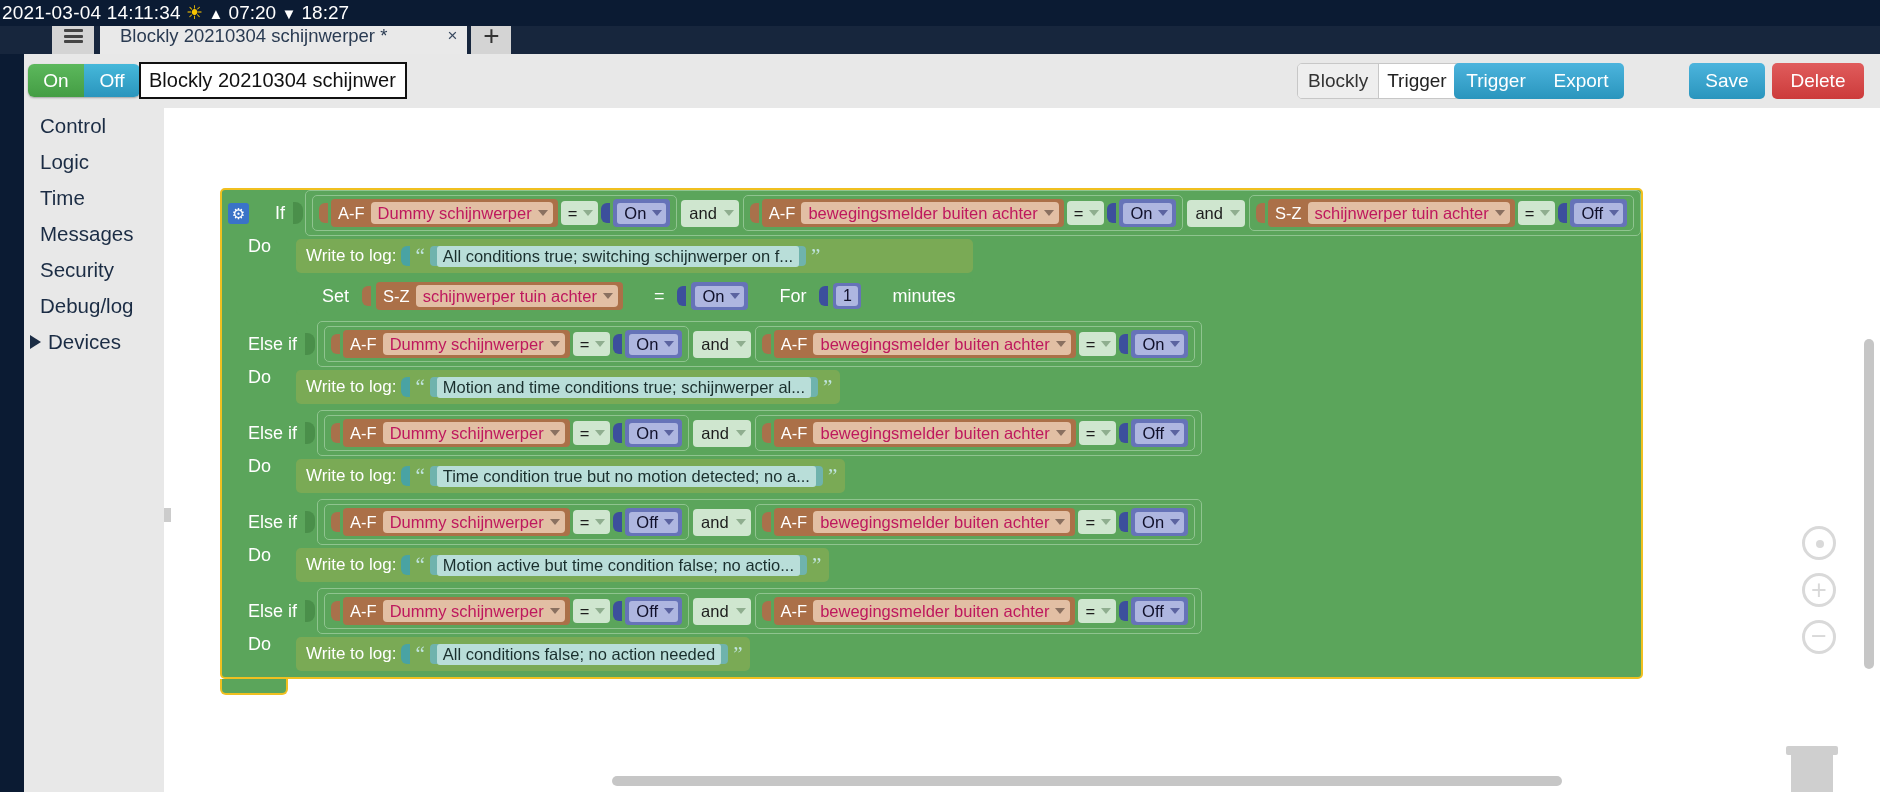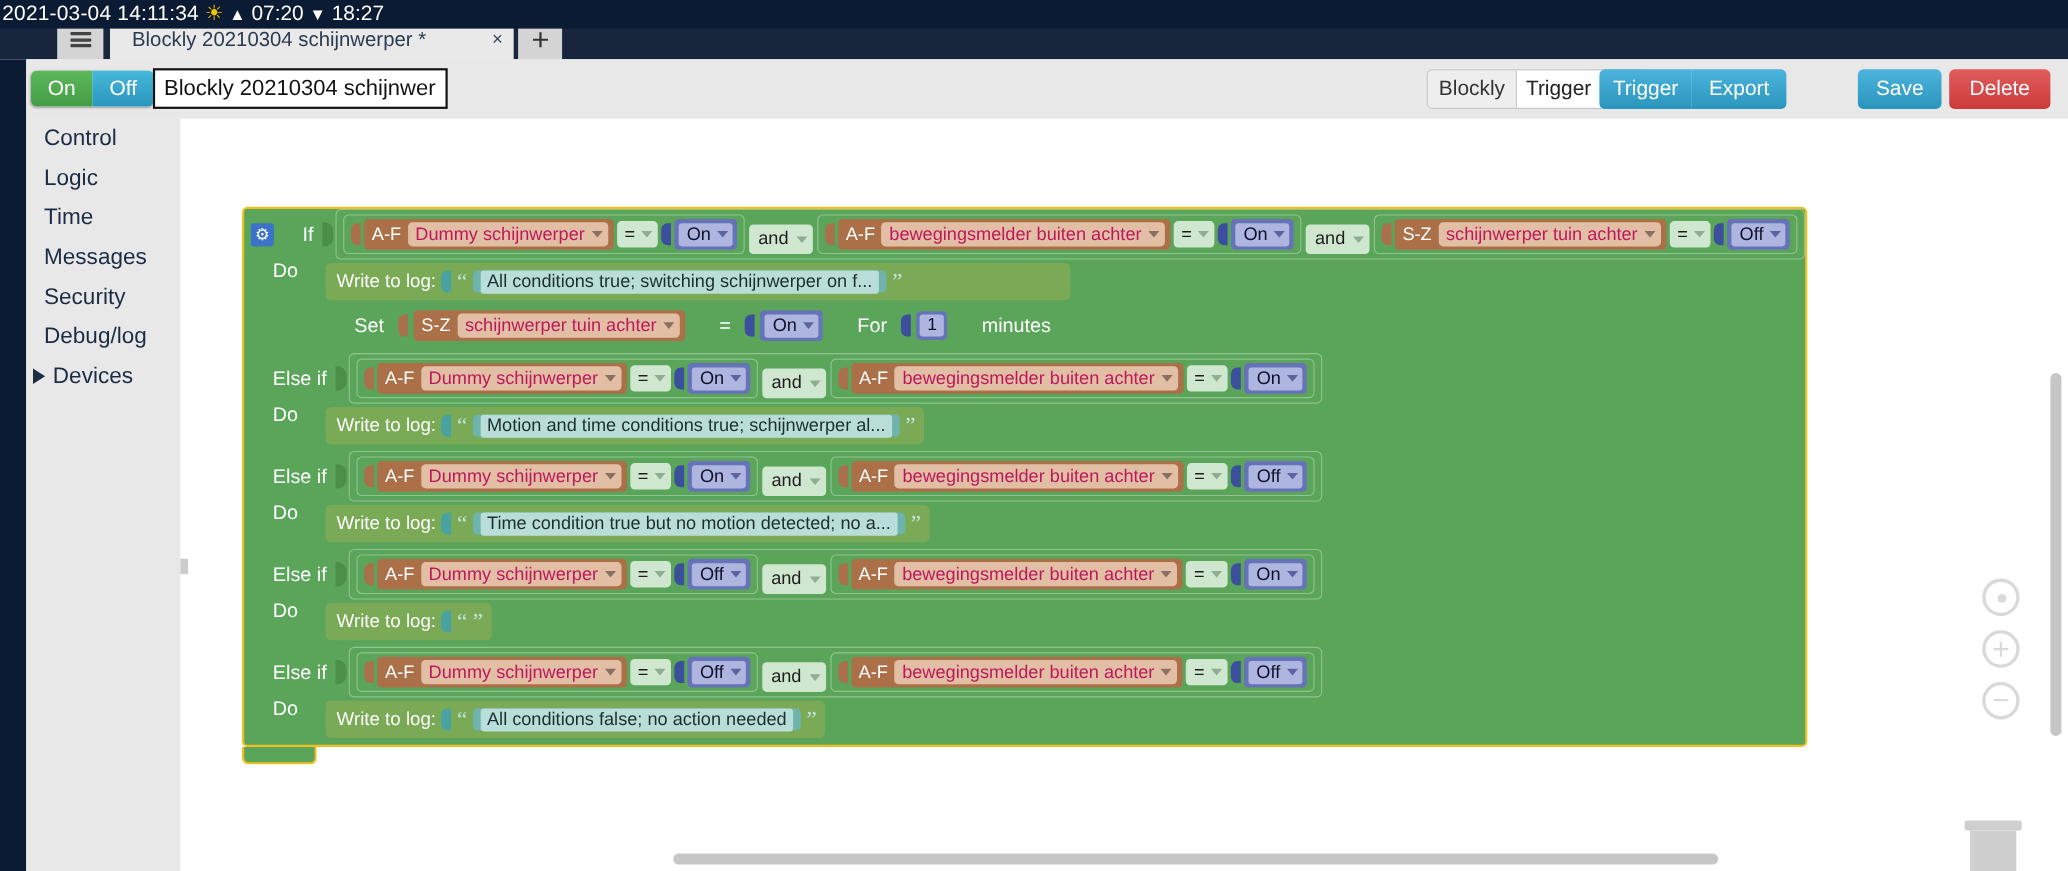--- a/index.html
+++ b/index.html
@@ -111,21 +111,21 @@
     border-radius: 5px; padding: 0;
   }
   .ifrow { position: relative; display: flex; align-items: center; height: 46px; }
   .kw { font-size: 18px; color: #fff; padding: 0 8px 0 10px; white-space: nowrap; margin-left: 16px; }
   .kw.small { min-width: 58px; }
 
   .notch-left { width: 10px; height: 22px; background: #4a8f4a; border-radius: 0 8px 8px 0; margin-right: 2px; }
 
   
   .logicgrp {
-    display: flex; align-items: flex-end; background: #5ba55b;
+    display: flex; align-items: center; background: #5ba55b;
     border: 1.5px solid #8fc48f; border-radius: 5px; padding: 4px 6px; gap: 4px;
   }
   .cmpblk {
     display: flex; align-items: center; background: #5ba55b;
     border: 1.5px solid #8fc48f; border-radius: 5px; padding: 3px 6px; gap: 3px;
   }
 
   .plug { width: 9px; height: 20px; background: #a9714b; border-radius: 6px 0 0 6px; }
   .plug.blue { background: #3c4f9c; }
   .plug.teal { background: #49a3a3; }
@@ -597,20 +597,23 @@
             </span>
           </span>
         </div>
         <div class="dorow">
           <span class="kw small">Do</span>
           <span class="doslot">
             <span class="logblk">
               <span class="lt">Write to log:</span>
               <span class="plug teal"></span>
               <span class="quote">“</span>
+              <span class="strblk">
+                <span class="txt">Motion active but time condition false; no actio...</span>
+              </span>
               <span class="quote">”</span>
             </span>
           </span>
         </div>
 
         <div class="ifrow">
           <span class="kw small">Else if</span>
           <span class="notch-left"></span>
           <span class="logicgrp">
             <span class="cmpblk">

